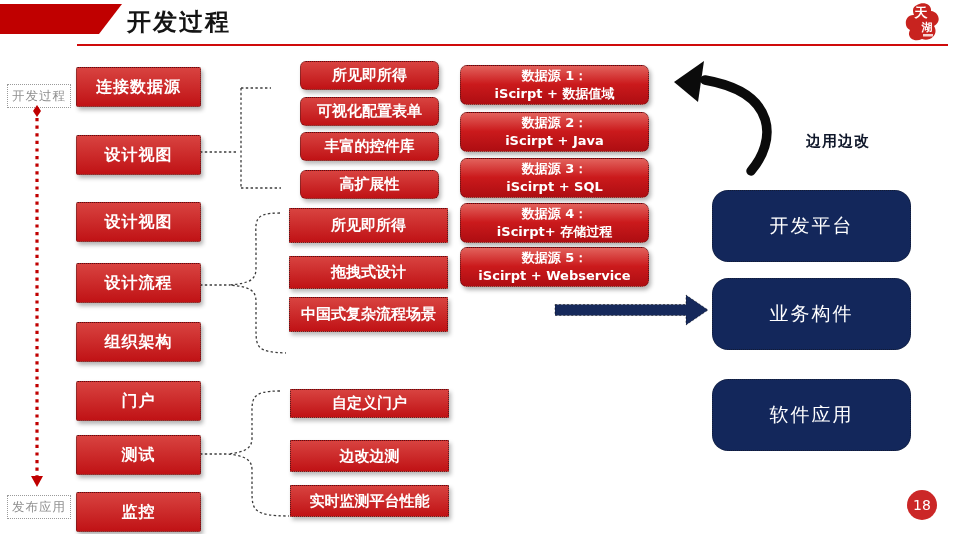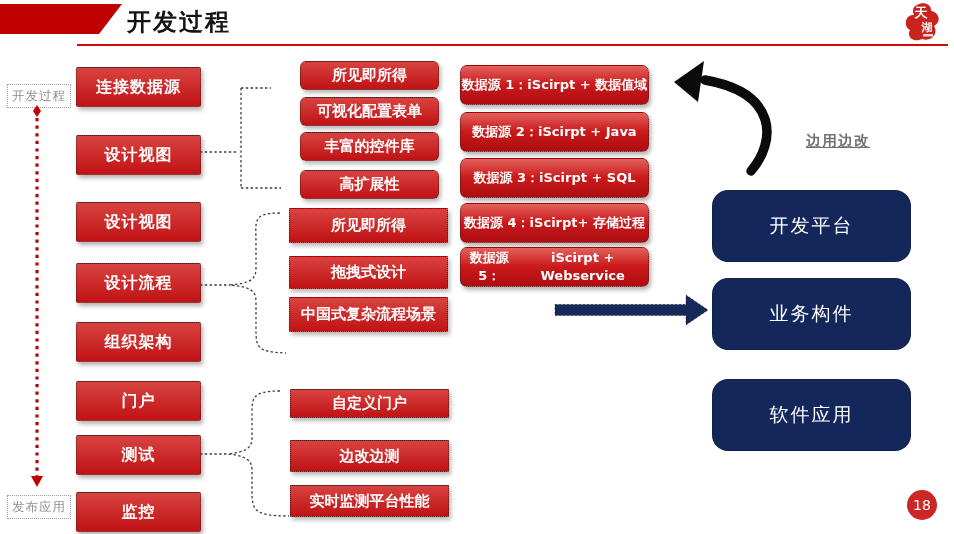--- a/index.html
+++ b/index.html
@@ -26,27 +26,27 @@
   .feat{position:absolute;color:#fff;font-weight:bold;display:flex;align-items:center;justify-content:center;
     background:linear-gradient(180deg,#d84340,#c01215);border:1px dotted rgba(25,25,25,.65);
     box-shadow:2px 3px 4px rgba(0,0,0,.28);}
   .feat.r{left:300px;width:137px;height:27px;border-radius:6px;font-size:15px;}
   .feat.sq{left:289px;width:157px;font-size:15px;border-radius:1px;}
   
   .ds{position:absolute;left:460px;width:187px;height:38px;border-radius:7px;
     background:linear-gradient(180deg,#e2625c 0%,#cb1a1c 48%,#ae0d12 100%);
     border:1px dotted rgba(25,25,25,.65);box-shadow:2px 3px 4px rgba(0,0,0,.30);
     color:#fff;font-weight:bold;font-size:13px;line-height:1.35;text-align:center;
-    display:flex;flex-direction:row;align-items:center;justify-content:center;}
+    display:flex;flex-direction:column;align-items:center;justify-content:center;}
   
   .out{position:absolute;left:712px;width:197px;height:70px;border-radius:16px;background:#13275b;
     border:1px dotted rgba(20,20,20,.55);color:#fff;font-weight:normal;font-size:19px;letter-spacing:2px;
     display:flex;align-items:center;justify-content:center;}
   
-  .iterate{position:absolute;left:806px;top:132px;color:#737373;font-weight:bold;font-size:15px;letter-spacing:1px;text-decoration:underline;}
+  .iterate{position:absolute;left:806px;top:132px;color:#0f172a;font-weight:bold;font-size:15px;letter-spacing:1px;}
   .pageno{position:absolute;left:907px;top:490px;width:30px;height:30px;border-radius:50%;background:#cb2727;
     color:#fff;font-size:14px;display:flex;align-items:center;justify-content:center;}
   svg.layer{position:absolute;left:0;top:0;pointer-events:none;}
 </style>
 </head>
 <body>
 
 <div id="slide">
 
   <div class="hdr-shape"></div>

